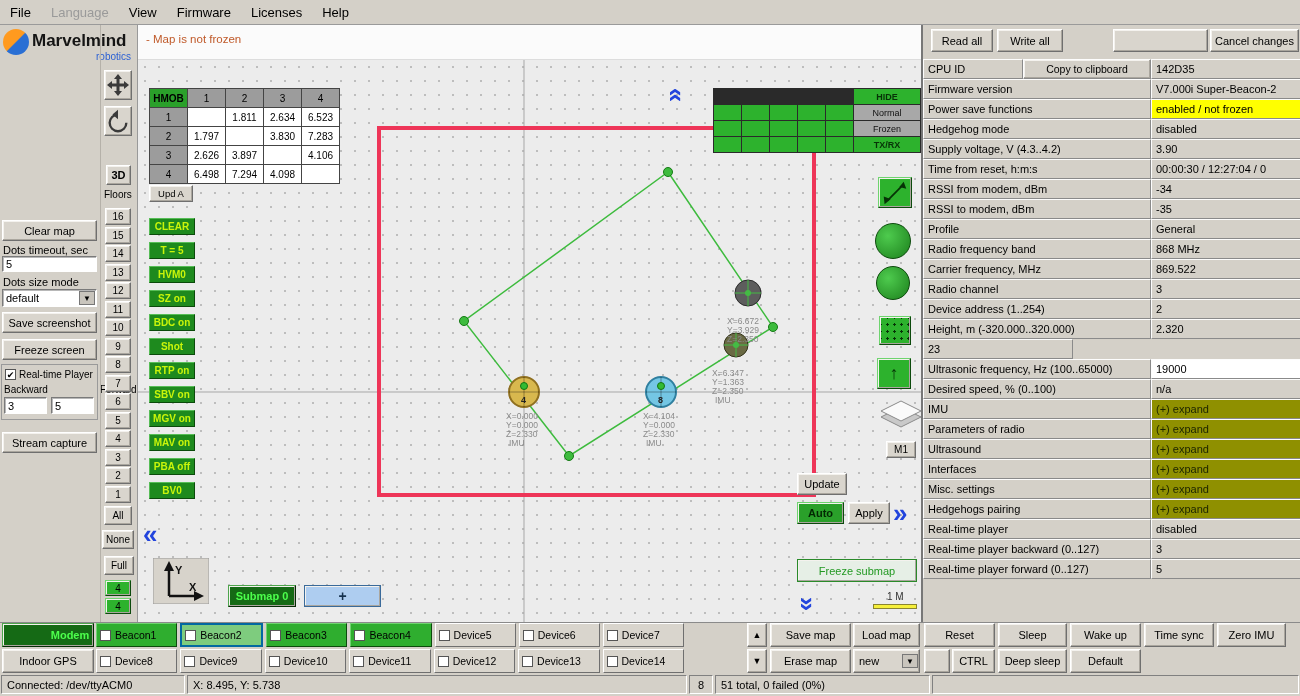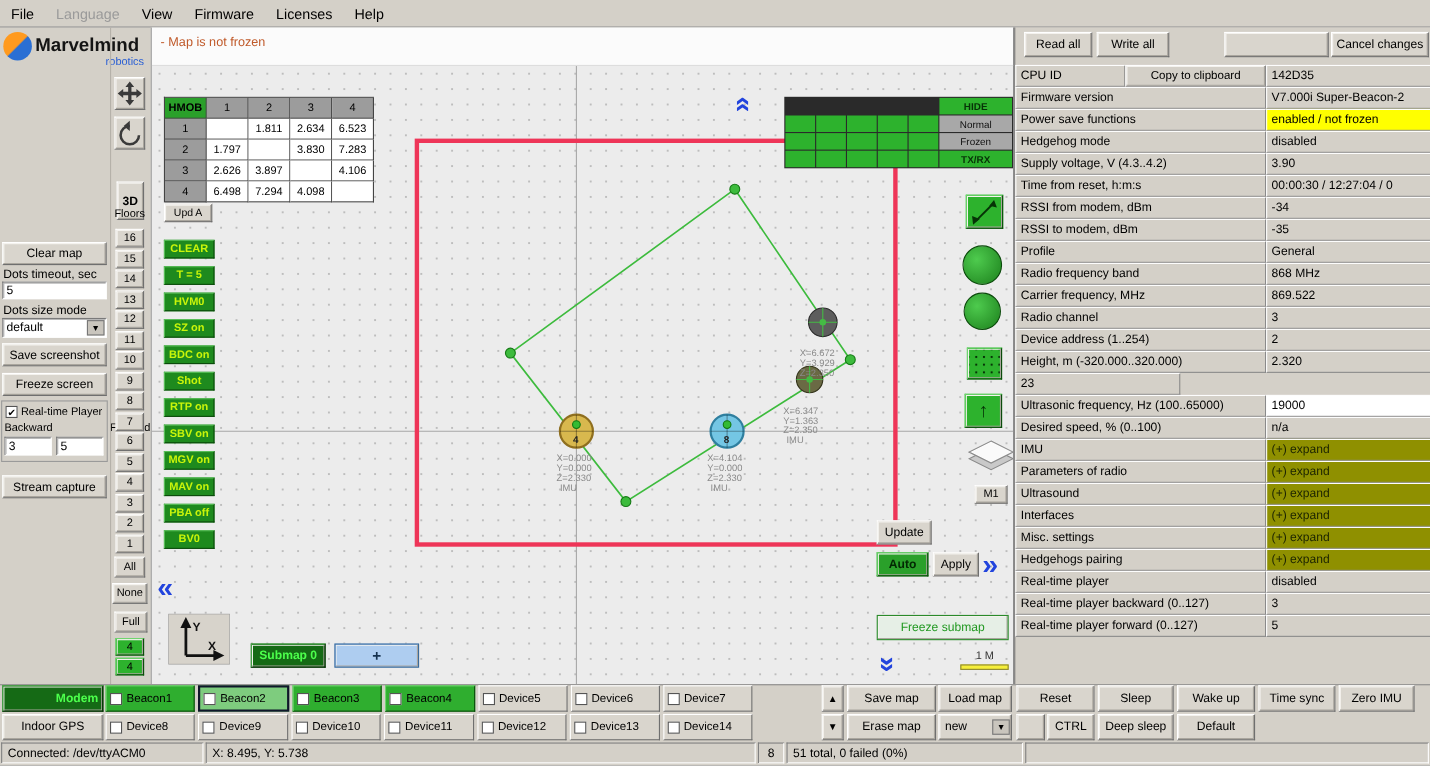--- a/index.html
+++ b/index.html
@@ -50,21 +50,21 @@
   .plabel { width:228px; }
   .pvalue { width:150px; }
   .yellow { background:#ffff00; }
   .olive { background:#8f9000; color:#1c2400; }
   .white { background:#ffffff; }
   
   .devrow { display:flex; gap:3px; }
   .devbtn { flex:1; height:24px; background:#d9d5cd; border:1px solid; border-color:#fff #6f6f6f #6f6f6f #fff;
             display:flex; align-items:center; padding-left:3px; gap:4px; font-size:10.5px; cursor:pointer; }
   .devbtn.beacon { background:#2fae2f; border-color:#6fd46f #0c4a0c #0c4a0c #6fd46f; }
-  .devbtn.selected { background:#7ecc7e; border:2px solid #0f172a; }
+  .devbtn.selected { background:#7ecc7e; border:2px solid #0369a1; }
   .cb { width:11px; height:11px; background:#fff; border:1px solid #555; flex:none; display:flex; align-items:center; justify-content:center; font-size:9px; }
   
   .status { display:flex; gap:2px; padding:2px 1px; }
   .scell { border:1px solid; border-color:#808080 #fff #fff #808080; height:19px; display:flex; align-items:center; padding:0 5px; font-size:11px; }
   .freeze-submap { background:#e6efe6; border:1px solid #2a8a2a; color:#229922; font-weight:normal; }
   .darkgreen { background:#156a15; color:#4cff4c; font-weight:bold; border:1px solid; border-color:#4da54d #052a05 #052a05 #4da54d; }
   .plusbtn { background:#aecdf0; border:1px solid #3a6a9a; color:#16324f; font-weight:bold; font-size:14px; }
   .ddarrow { width:16px; height:14px; background:#c9c5bd; border:1px solid #777; font-size:8px; display:flex; align-items:center; justify-content:center; margin-left:auto; margin-right:1px; }
 </style>
 </head>
@@ -121,21 +121,21 @@
     <svg width="24" height="24" viewBox="0 0 24 24">
       <path d="M12 1 L16 6 H13.5 V10.5 H18 V8 L23 12 L18 16 V13.5 H13.5 V18 H16 L12 23 L8 18 H10.5 V13.5 H6 V16 L1 12 L6 8 V10.5 H10.5 V6 H8 Z" fill="#3a3a3a"></path>
     </svg>
   </div>
   <div class="btn a" style="left:104px;top:106px;width:28px;height:30px;">
     <svg width="26" height="26" viewBox="0 0 28 28">
       <path d="M23 16 A 9 9 0 1 1 14 7" fill="none" stroke="#3a3a3a" stroke-width="2.5"></path>
       <polygon points="14,2 14,12 8,7" fill="#3a3a3a"></polygon>
     </svg>
   </div>
-  <div class="btn a" style="left:106px;top:165px;width:25px;height:35px;font-weight:bold;">3D</div>
+  <div class="btn a" style="left:106px;top:165px;width:25px;height:20px;font-weight:bold;">3D</div>
   <div class="a small" style="left:104px;top:189px;">Floors</div>
 
   <div class="numcol a" style="left:105px;top:208px;">
 
       <div class="btn numbtn">16</div>
 
       <div class="btn numbtn">15</div>
 
       <div class="btn numbtn">14</div>
 

